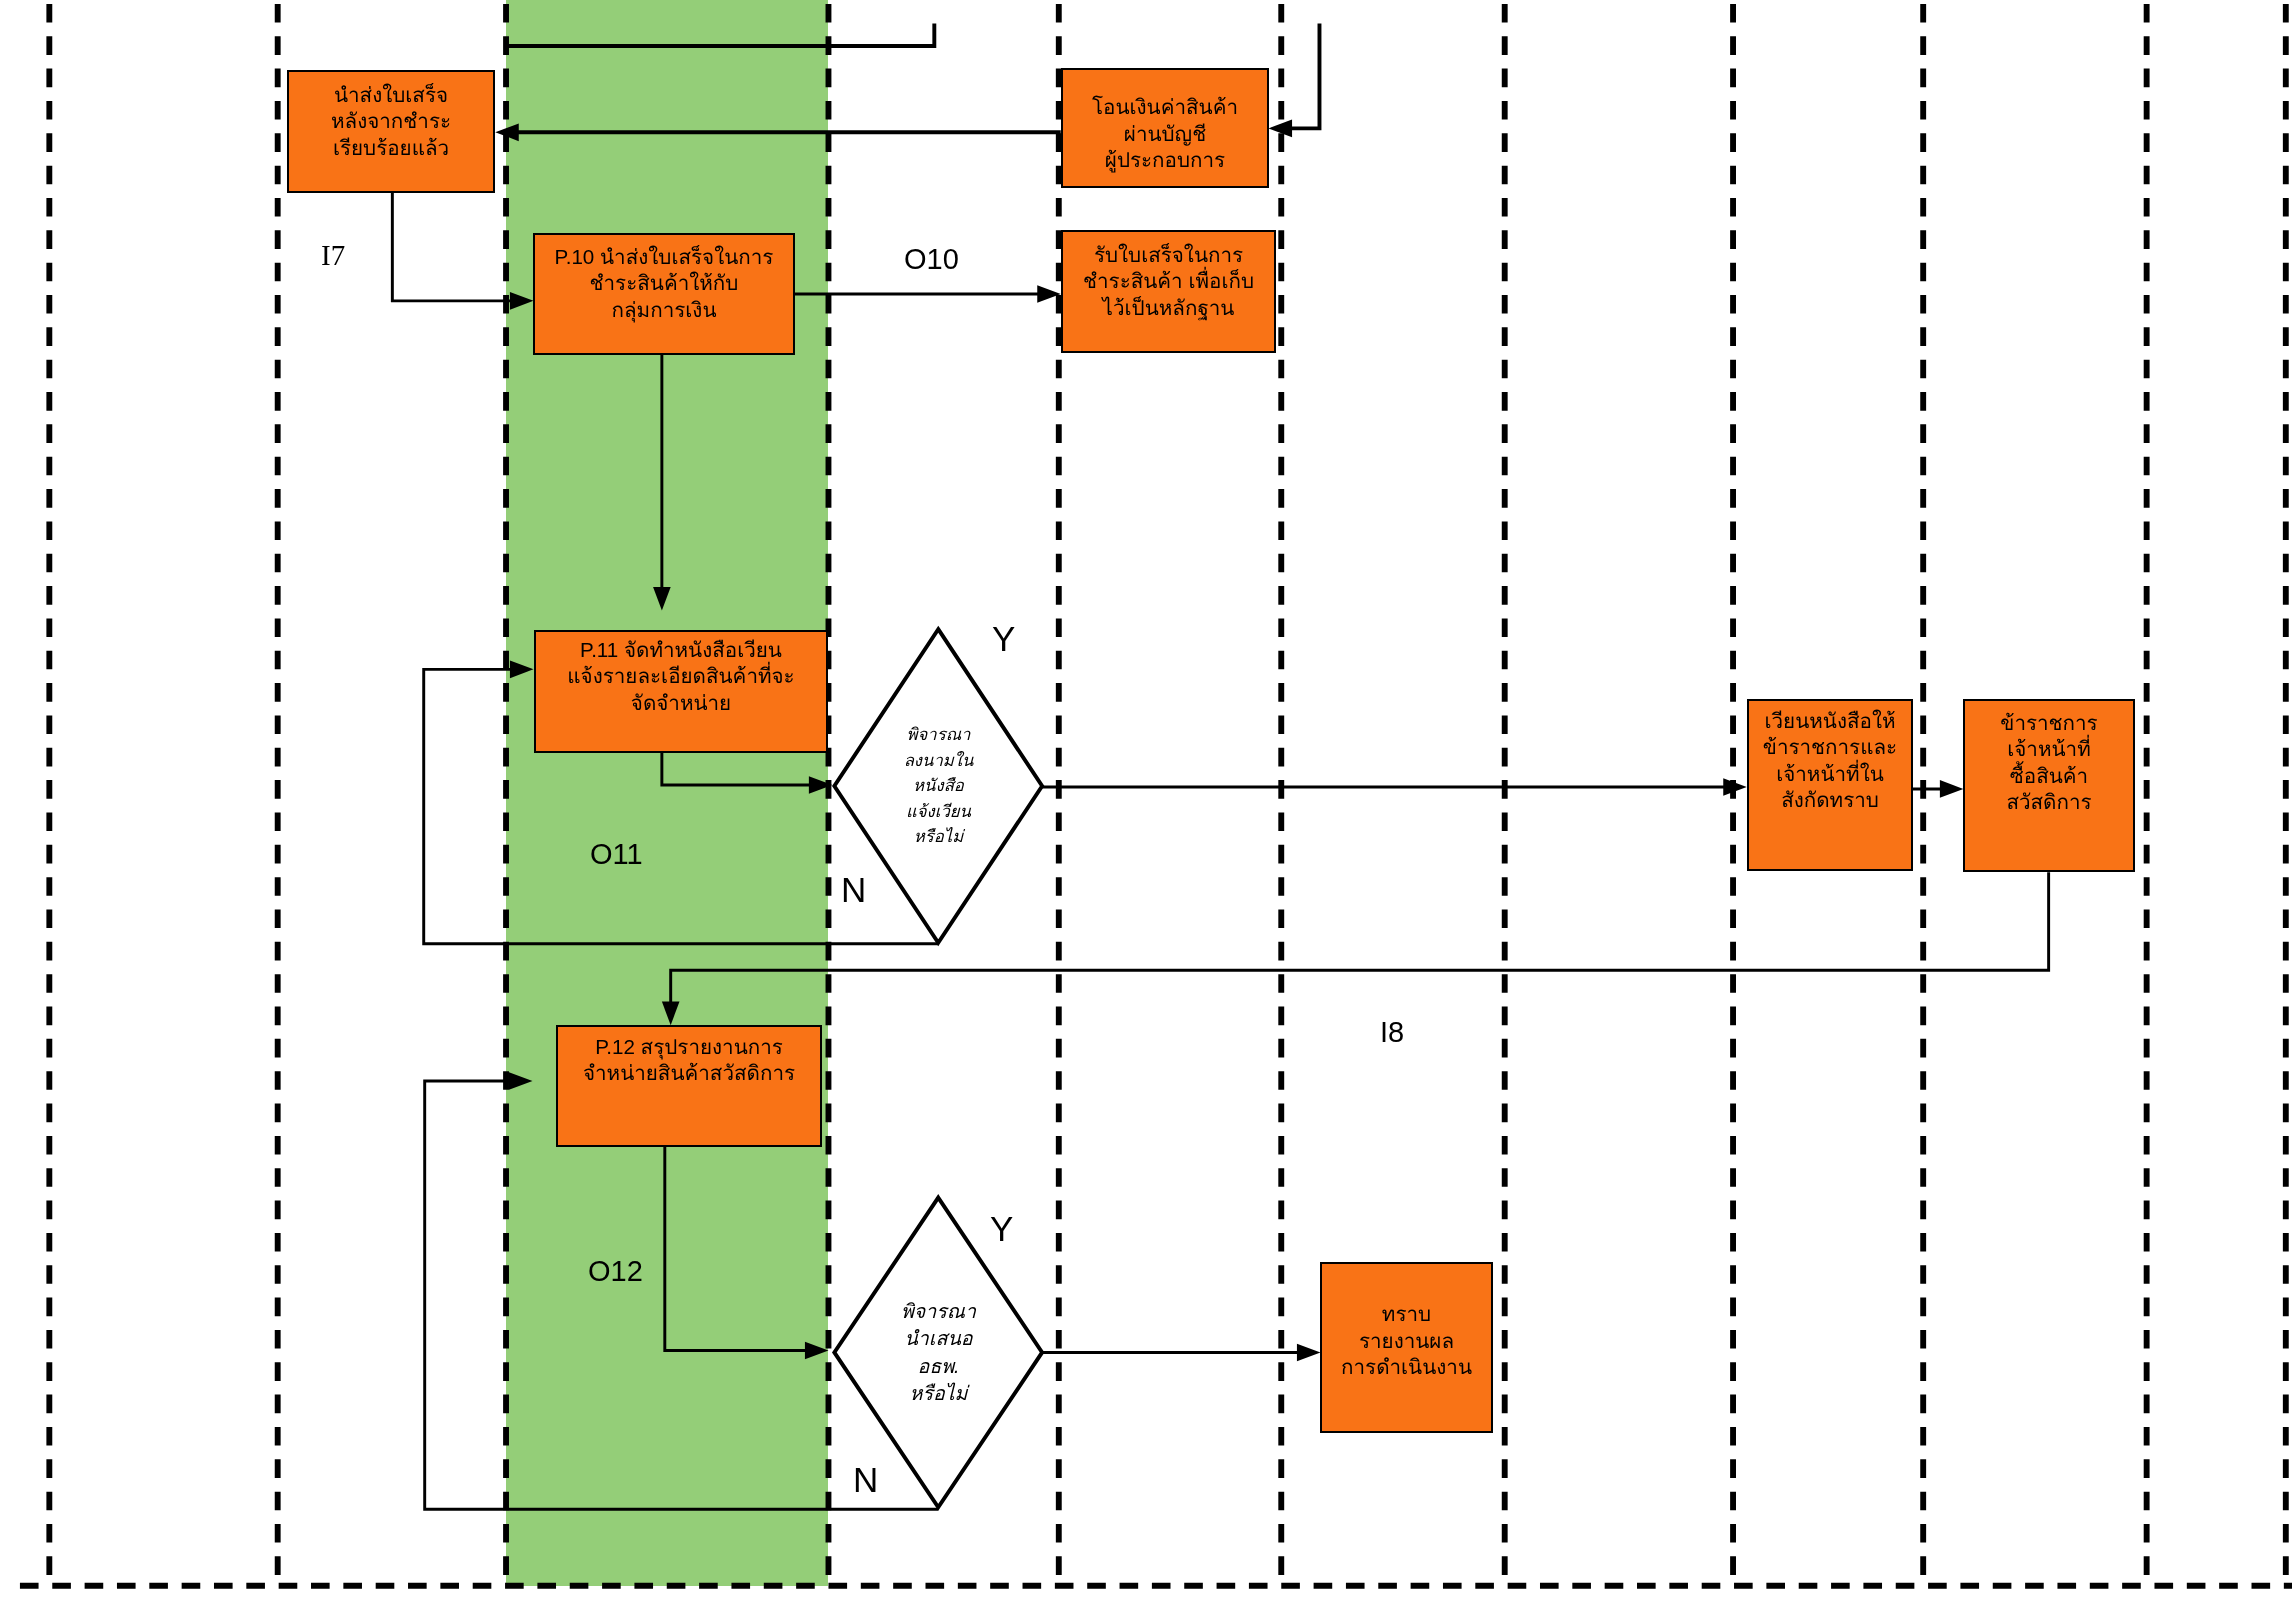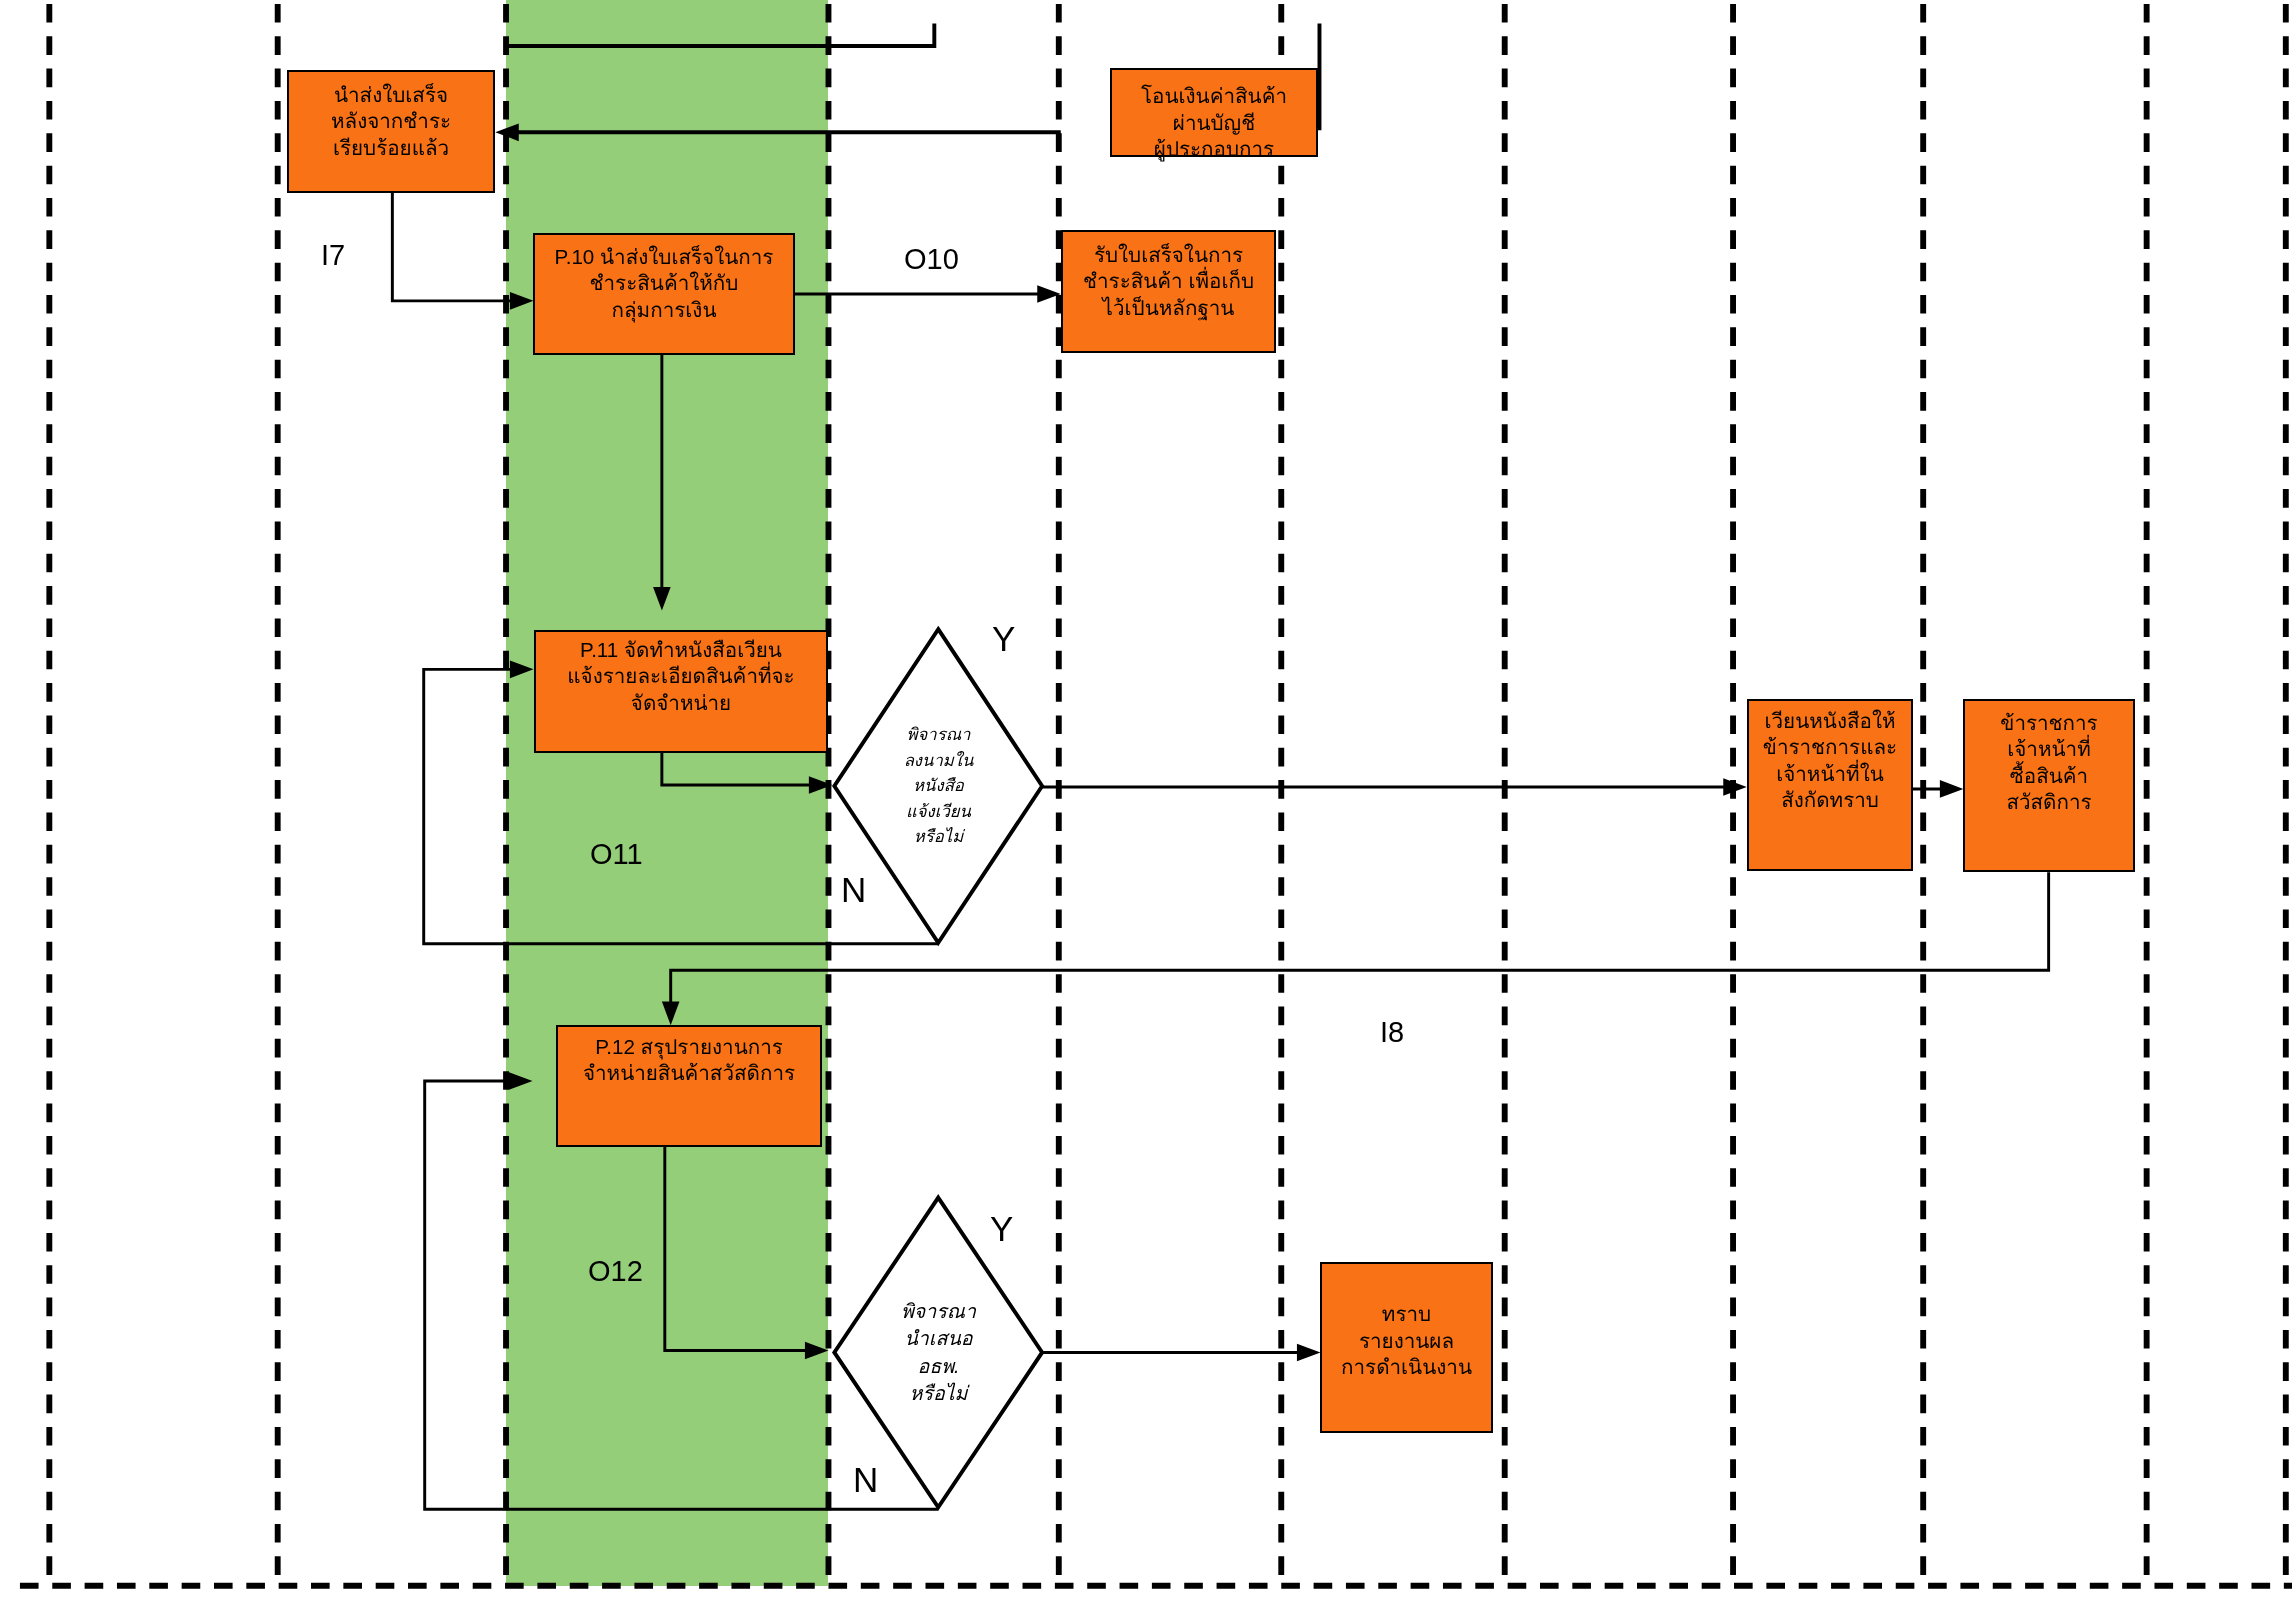--- a/index.html
+++ b/index.html
@@ -104,21 +104,21 @@
       <polygon points="845,1378 821,1369 821,1387"></polygon>
       <polygon points="1347,1380 1323,1371 1323,1389"></polygon>
       <polygon points="543,1103 519,1094 519,1112"></polygon>
     </g>
   </svg>
 
   <div class="box" style="left:287px;top:70px;width:208px;height:123px;padding-top:9.8px;">นำส่งใบเสร็จ
 หลังจากชำระ
 เรียบร้อยแล้ว</div>
 
-  <div class="box" style="left:1110px;top:68px;width:208px;height:89px;padding-top:13px;">โอนเงินค่าสินค้า
+  <div class="box" style="left:1061px;top:68px;width:208px;height:120px;padding-top:24px;">โอนเงินค่าสินค้า
 ผ่านบัญชี
 ผู้ประกอบการ</div>
 
   <div class="box" style="left:533px;top:233px;width:262px;height:122px;padding-top:8.8px;">P.10 นำส่งใบเสร็จในการ
 ชำระสินค้าให้กับ
 กลุ่มการเงิน</div>
 
   <div class="box" style="left:1061px;top:230px;width:215px;height:123px;padding-top:9.8px;">รับใบเสร็จในการ
 ชำระสินค้า เพื่อเก็บ
 ไว้เป็นหลักฐาน</div>
@@ -148,21 +148,21 @@
 ลงนามใน
 หนังสือ
 แจ้งเวียน
 หรือไม่</div>
 
   <div class="dtext" style="left:860px;top:1298px;width:157px;font-size:19.6px;line-height:27.4px;">พิจารณา
 นำเสนอ
 อธพ.
 หรือไม่</div>
 
-  <div class="flabel" style="left:321px;top:241px;">I7</div>
+  <div class="flabel" style="left:321px;top:241px;font-family:Liberation Serif, serif;">I7</div>
   <div class="flabel" style="left:904px;top:245px;">O10</div>
   <div class="flabel" style="left:590px;top:792px;margin-top:48px;">O11</div>
   <div class="flabel" style="left:588px;top:1257px;">O12</div>
   <div class="flabel" style="left:1380px;top:1002px;margin-top:16px;">I8</div>
 
   <div class="ynlabel" style="left:992px;top:621px;">Y</div>
   <div class="ynlabel" style="left:841px;top:872px;">N</div>
   <div class="ynlabel" style="left:990px;top:1211px;">Y</div>
   <div class="ynlabel" style="left:853px;top:1462px;">N</div>
 

